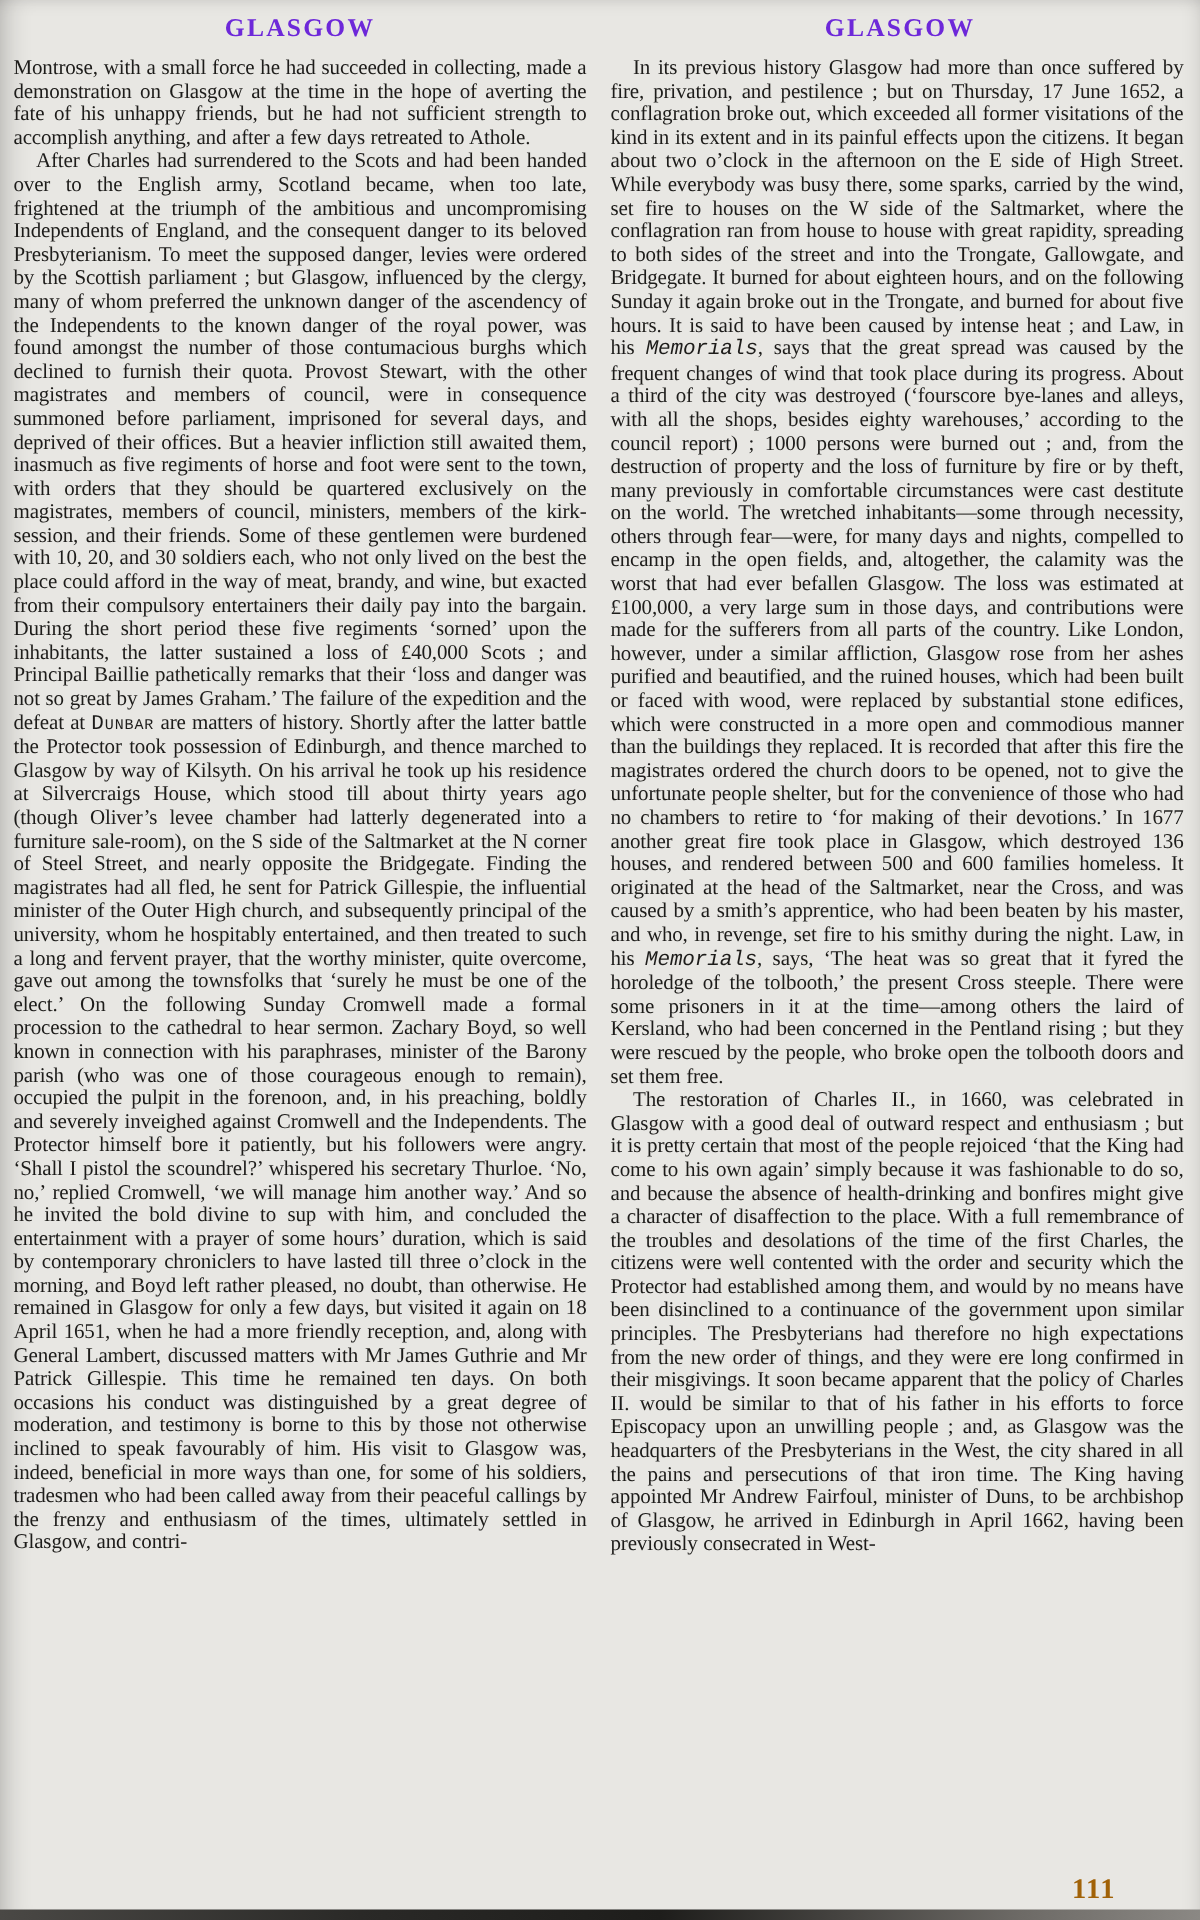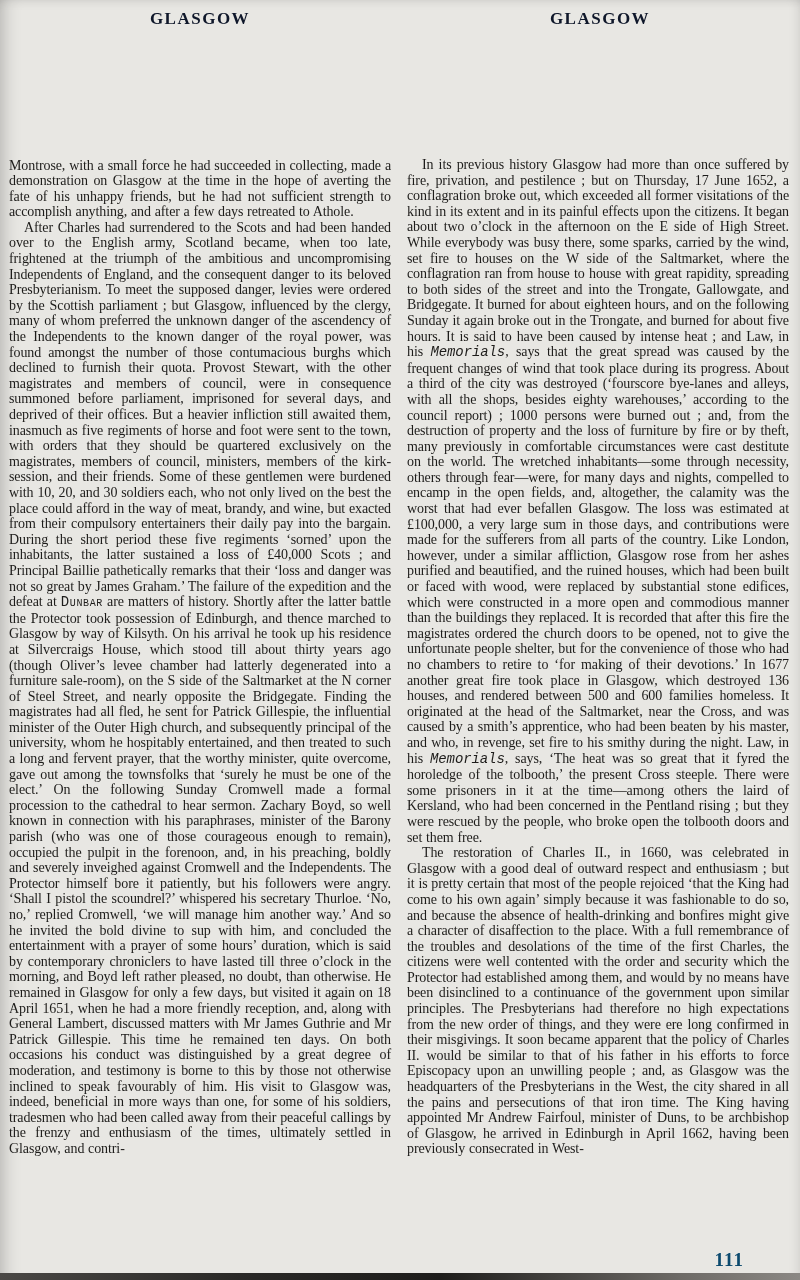--- a/index.html
+++ b/index.html
@@ -22,25 +22,25 @@
     display: flex;
     padding-top: 9px;
     height: 29px;
   }
   .running-head {
     flex: 1;
     text-align: center;
     font-weight: bold;
     font-size: 17px;
     letter-spacing: 1.5px;
-    color: #0f172a;
+    color: #6d28d9;
   }
   .columns {
     display: flex;
-    align-items: center;
+    align-items: flex-start;
     padding: 0 7px 0 9px;
     height: 1238px;
   }
   .column {
     width: 382px;
     text-align: justify;
     font-size: 14px;
     line-height: 15.6px;
     letter-spacing: -0.1px;
     word-spacing: 0.4px;
@@ -58,21 +58,21 @@
   .column p.indent { text-indent: 15px; }
   .column .italic { font-style: italic; font-family: Liberation Mono, monospace; }
   .column .smallcaps { font-variant: small-caps; letter-spacing: 0.6px; font-family: Liberation Mono, monospace; }
   .page-number {
     position: absolute;
     right: 56px;
     top: 1249px;
     font-weight: bold;
     font-size: 19px;
     letter-spacing: 1px;
-    color: #0c4a6e;
+    color: #a16207;
   }
   .scan-bottom-band {
     position: absolute;
     left: 0; right: 0; bottom: 0;
     height: 7px;
     background: linear-gradient(to right,
       #4a4845 0%, #2a2927 30%, #1e1d1b 55%, #6d6a66 85%, #8b8884 100%);
   }
 </style>
 </head>

